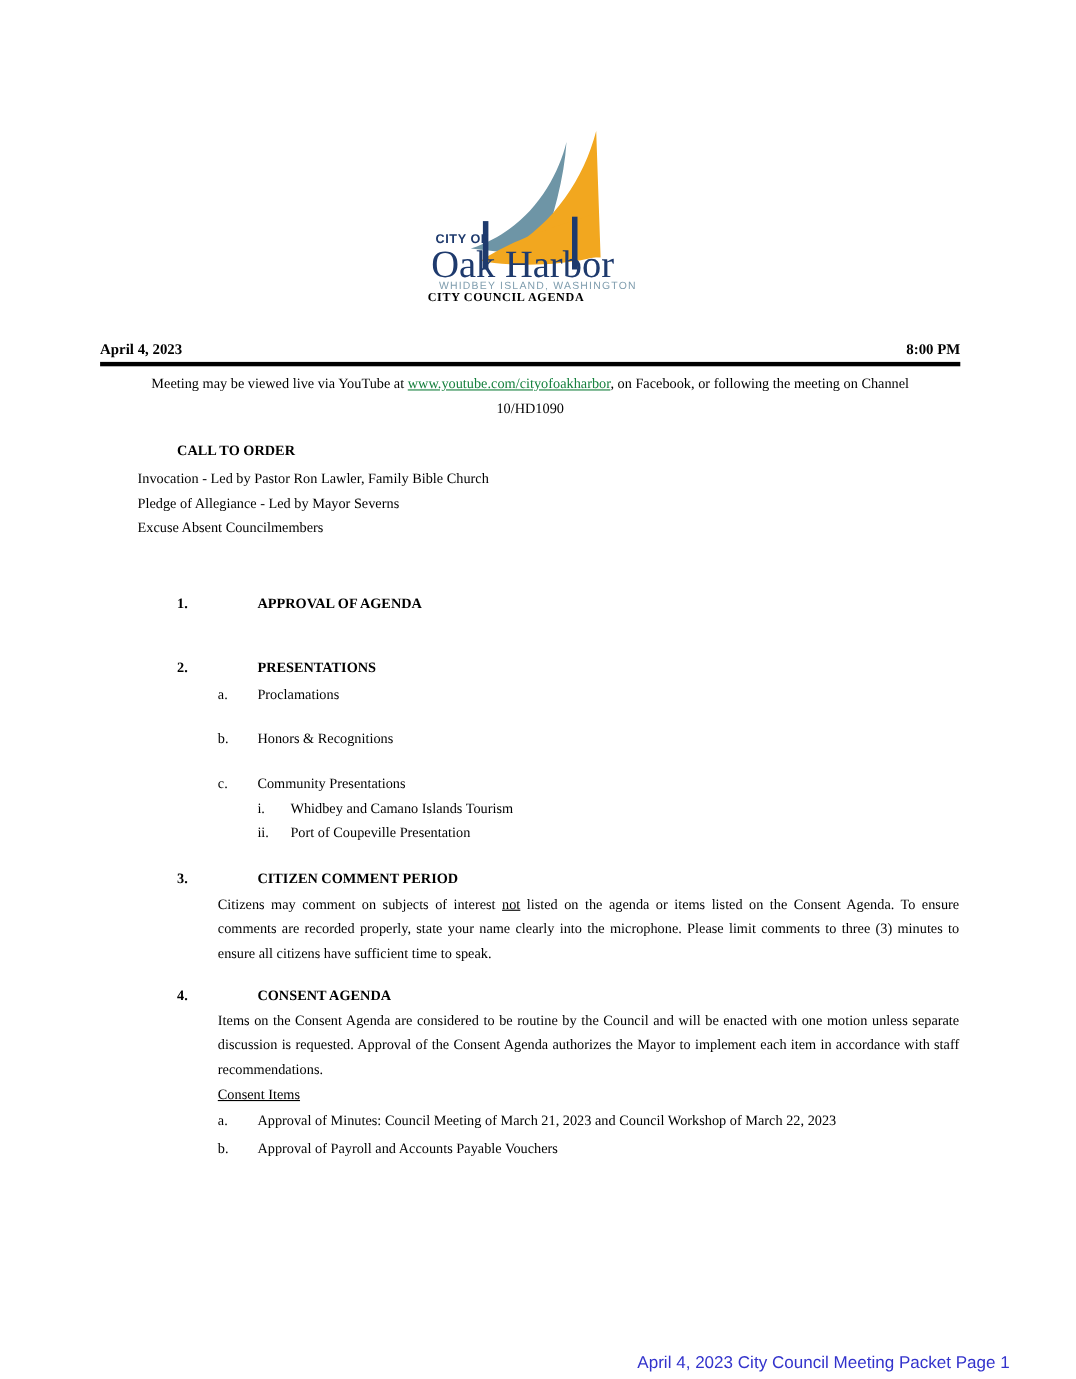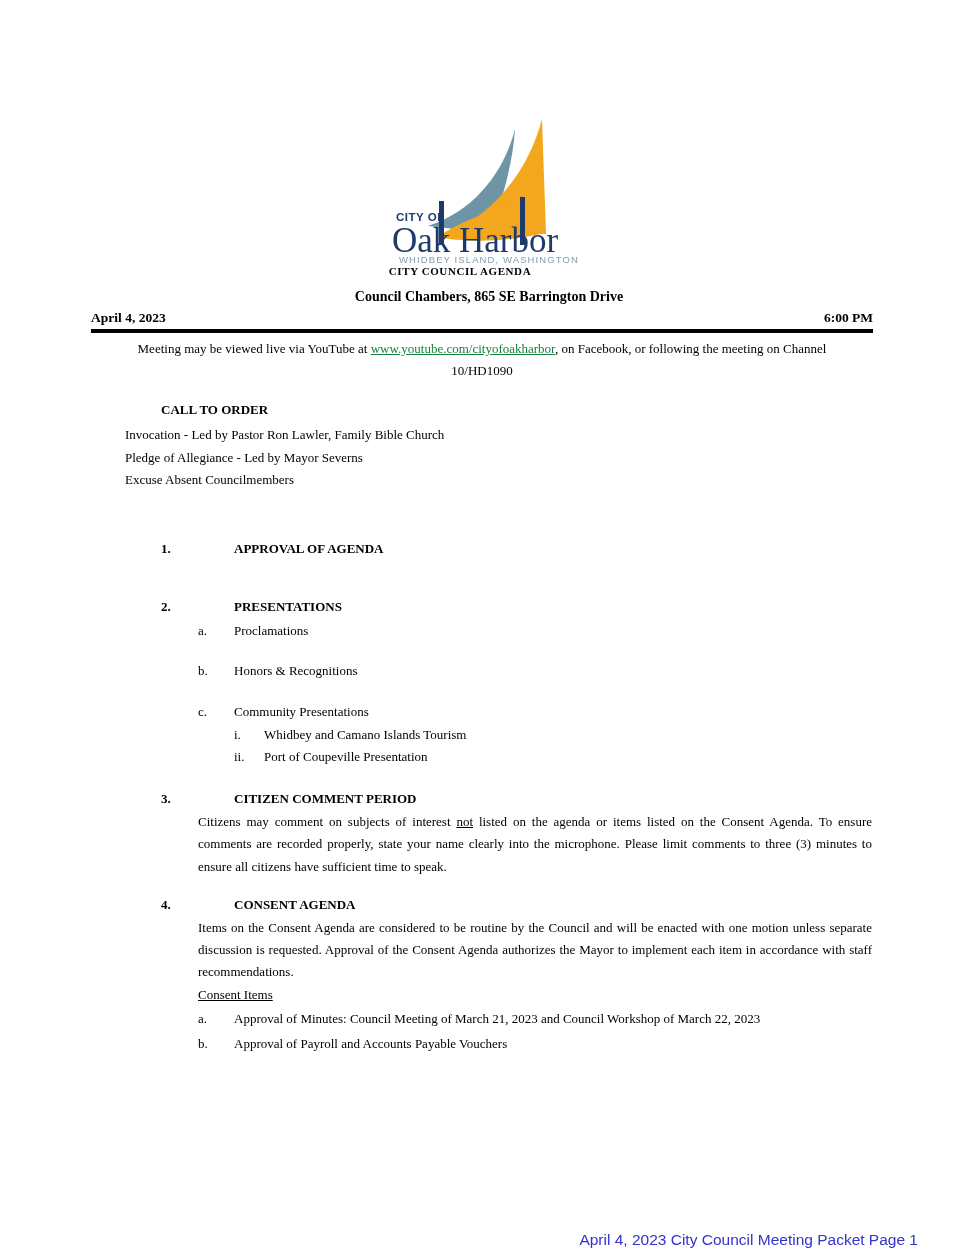--- a/index.html
+++ b/index.html
@@ -89,25 +89,24 @@
       <path fill="#f2a71f" d="M45,124 C80,101 125,90 152,80 L153,120 C112,130 70,129 45,124 Z"></path>
       <rect x="47" y="88" width="5" height="44" fill="#1e3a6d"></rect>
       <rect x="128" y="84" width="5" height="48" fill="#1e3a6d"></rect>
       <text x="4" y="108" font-size="11.5" font-weight="bold" letter-spacing="0.5" font-family="Liberation Sans, sans-serif" fill="#1e3a6d">CITY OF</text>
       <text x="0" y="139" font-size="35" font-family="Liberation Serif, serif" fill="#1e3a6d">Oak Harbor</text>
       <text x="7" y="150" font-size="9.5" letter-spacing="1.1" font-family="Liberation Sans, sans-serif" fill="#7f9dae">WHIDBEY ISLAND, WASHINGTON</text>
     </svg>
   </div>
 
   <div class="doc-title">CITY COUNCIL AGENDA</div>
-  <div class="doc-location">Council Chambers, 865 SE Barrington Drive</div>
 
   <div class="date-row">
     <span>April 4, 2023</span>
-    <span>6:00 PM</span>
+    <span>8:00 PM</span>
   </div>
 
   <div class="header-rule"></div>
 
   <div class="viewing">
     <div><span>Meeting may be viewed live via YouTube at </span><a href="#">www.youtube.com/cityofoakharbor</a><span>, on Facebook, or following the meeting on Channel</span></div>
     <div>10/HD1090</div>
   </div>
 
   <div class="agenda">

